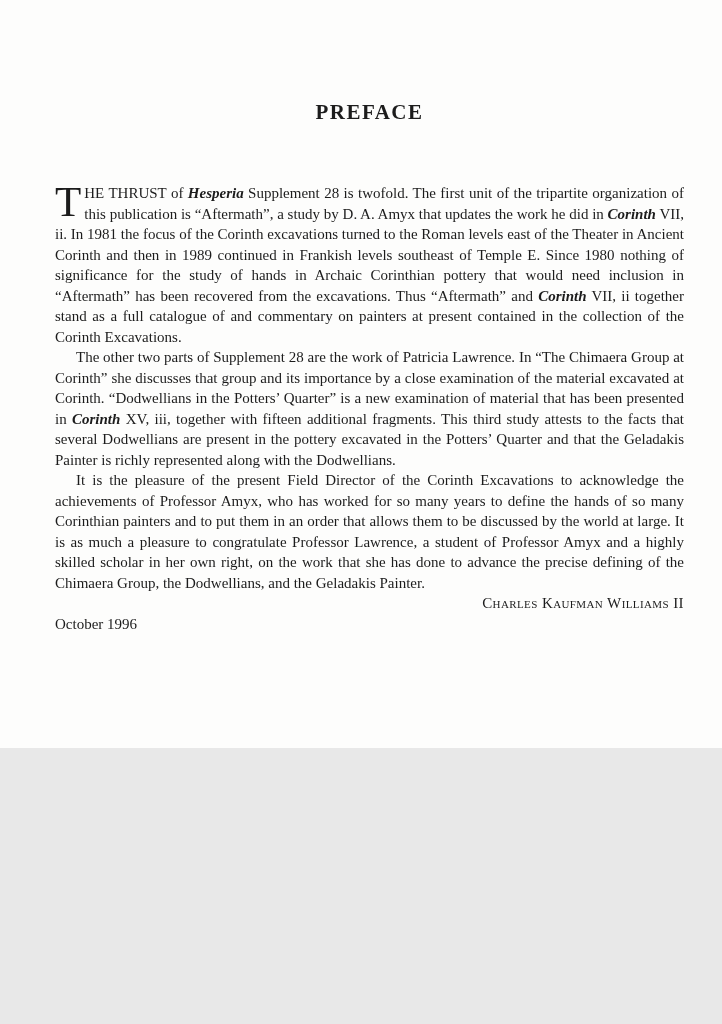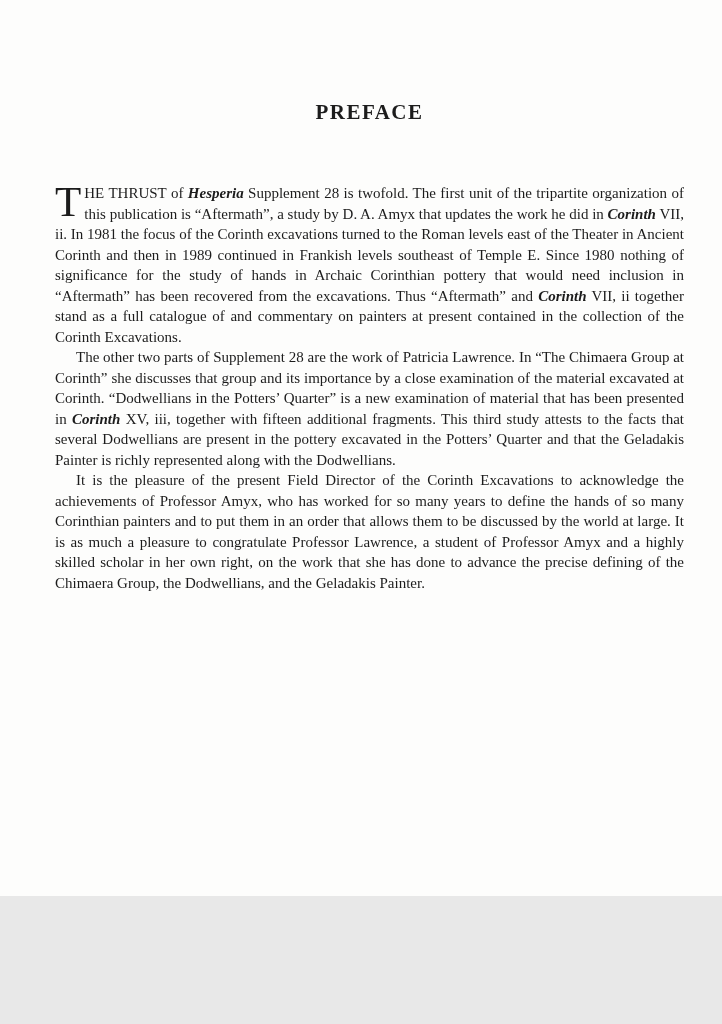--- a/index.html
+++ b/index.html
@@ -3,21 +3,21 @@
 <meta charset="utf-8">
 <style>
   html, body {
     margin: 0;
     padding: 0;
     background: #e8e8e8;
   }
   .page {
     position: relative;
     width: 722px;
-    height: 896px;
+    height: 748px;
     margin: 0 auto;
     background: #fdfdfc;
     box-sizing: border-box;
     padding: 100px 38px 0 55px;
     font-family: "Liberation Serif", "DejaVu Serif", serif;
     color: #1c1c1c;
     overflow: hidden;
   }
   .title {
     font-size: 21px;
@@ -64,13 +64,15 @@
 </head>
 <body>
 
 <div class="page">
   <h1 class="title">PREFACE</h1>
   <div class="body-text">
       <p class="para first"><span class="dropcap">T</span><span>HE THRUST of </span><i>Hesperia</i><span> Supplement 28 is twofold. The first unit of the tripartite organization of this publication is “Aftermath”, a study by D. A. Amyx that updates the work he did in </span><i>Corinth</i><span> VII, ii. In 1981 the focus of the Corinth excavations turned to the Roman levels east of the Theater in Ancient Corinth and then in 1989 continued in Frankish levels southeast of Temple E. Since 1980 nothing of significance for the study of hands in Archaic Corinthian pottery that would need inclusion in “Aftermath” has been recovered from the excavations. Thus “Aftermath” and </span><i>Corinth</i><span> VII, ii together stand as a full catalogue of and commentary on painters at present contained in the collection of the Corinth Excavations.</span></p>
       <p class="para"><span>The other two parts of Supplement 28 are the work of Patricia Lawrence. In “The Chimaera Group at Corinth” she discusses that group and its importance by a close examination of the material excavated at Corinth. “Dodwellians in the Potters’ Quarter” is a new examination of material that has been presented in </span><i>Corinth</i><span> XV, iii, together with fifteen additional fragments. This third study attests to the facts that several Dodwellians are present in the pottery excavated in the Potters’ Quarter and that the Geladakis Painter is richly represented along with the Dodwellians.</span></p>
       <p class="para"><span>It is the pleasure of the present Field Director of the Corinth Excavations to acknowledge the achievements of Professor Amyx, who has worked for so many years to define the hands of so many Corinthian painters and to put them in an order that allows them to be discussed by the world at large. It is as much a pleasure to congratulate Professor Lawrence, a student of Professor Amyx and a highly skilled scholar in her own right, on the work that she has done to advance the precise defining of the Chimaera Group, the Dodwellians, and the Geladakis Painter.</span></p>
     </div>
+  <div class="signature">Charles Kaufman Williams II</div>
+  <div class="date">October 1996</div>
 </div>
 
 </body></html>

